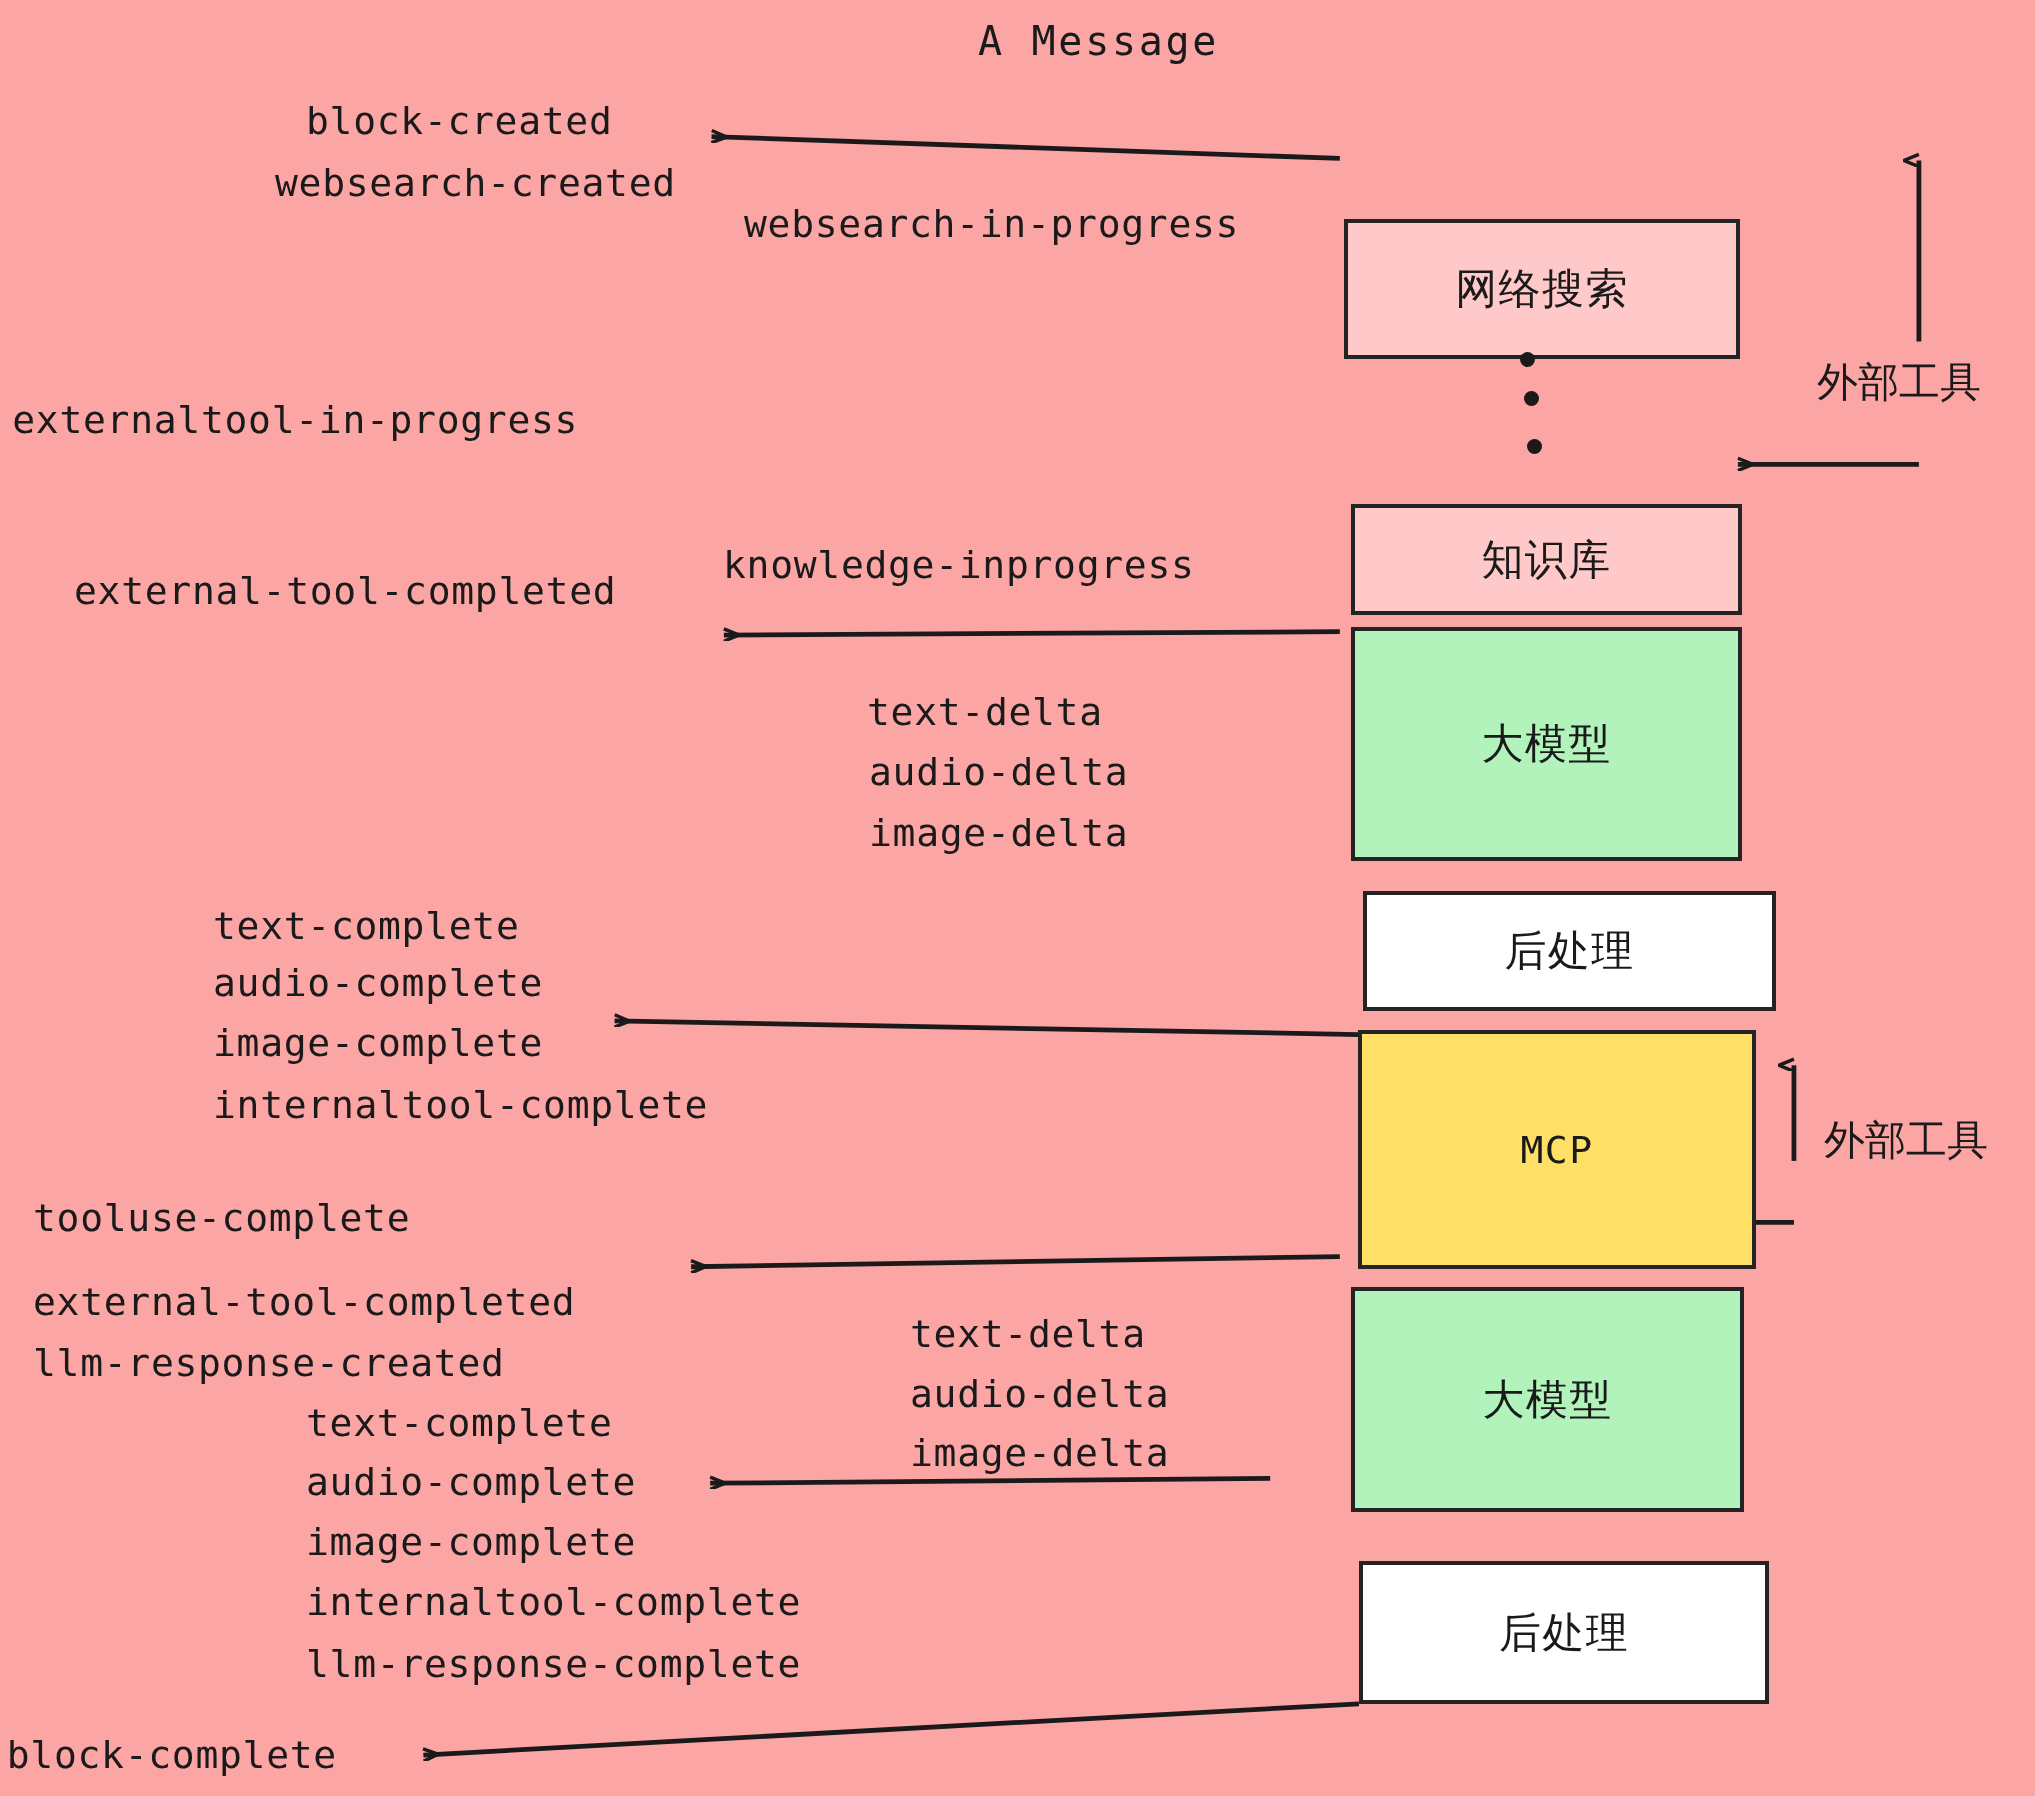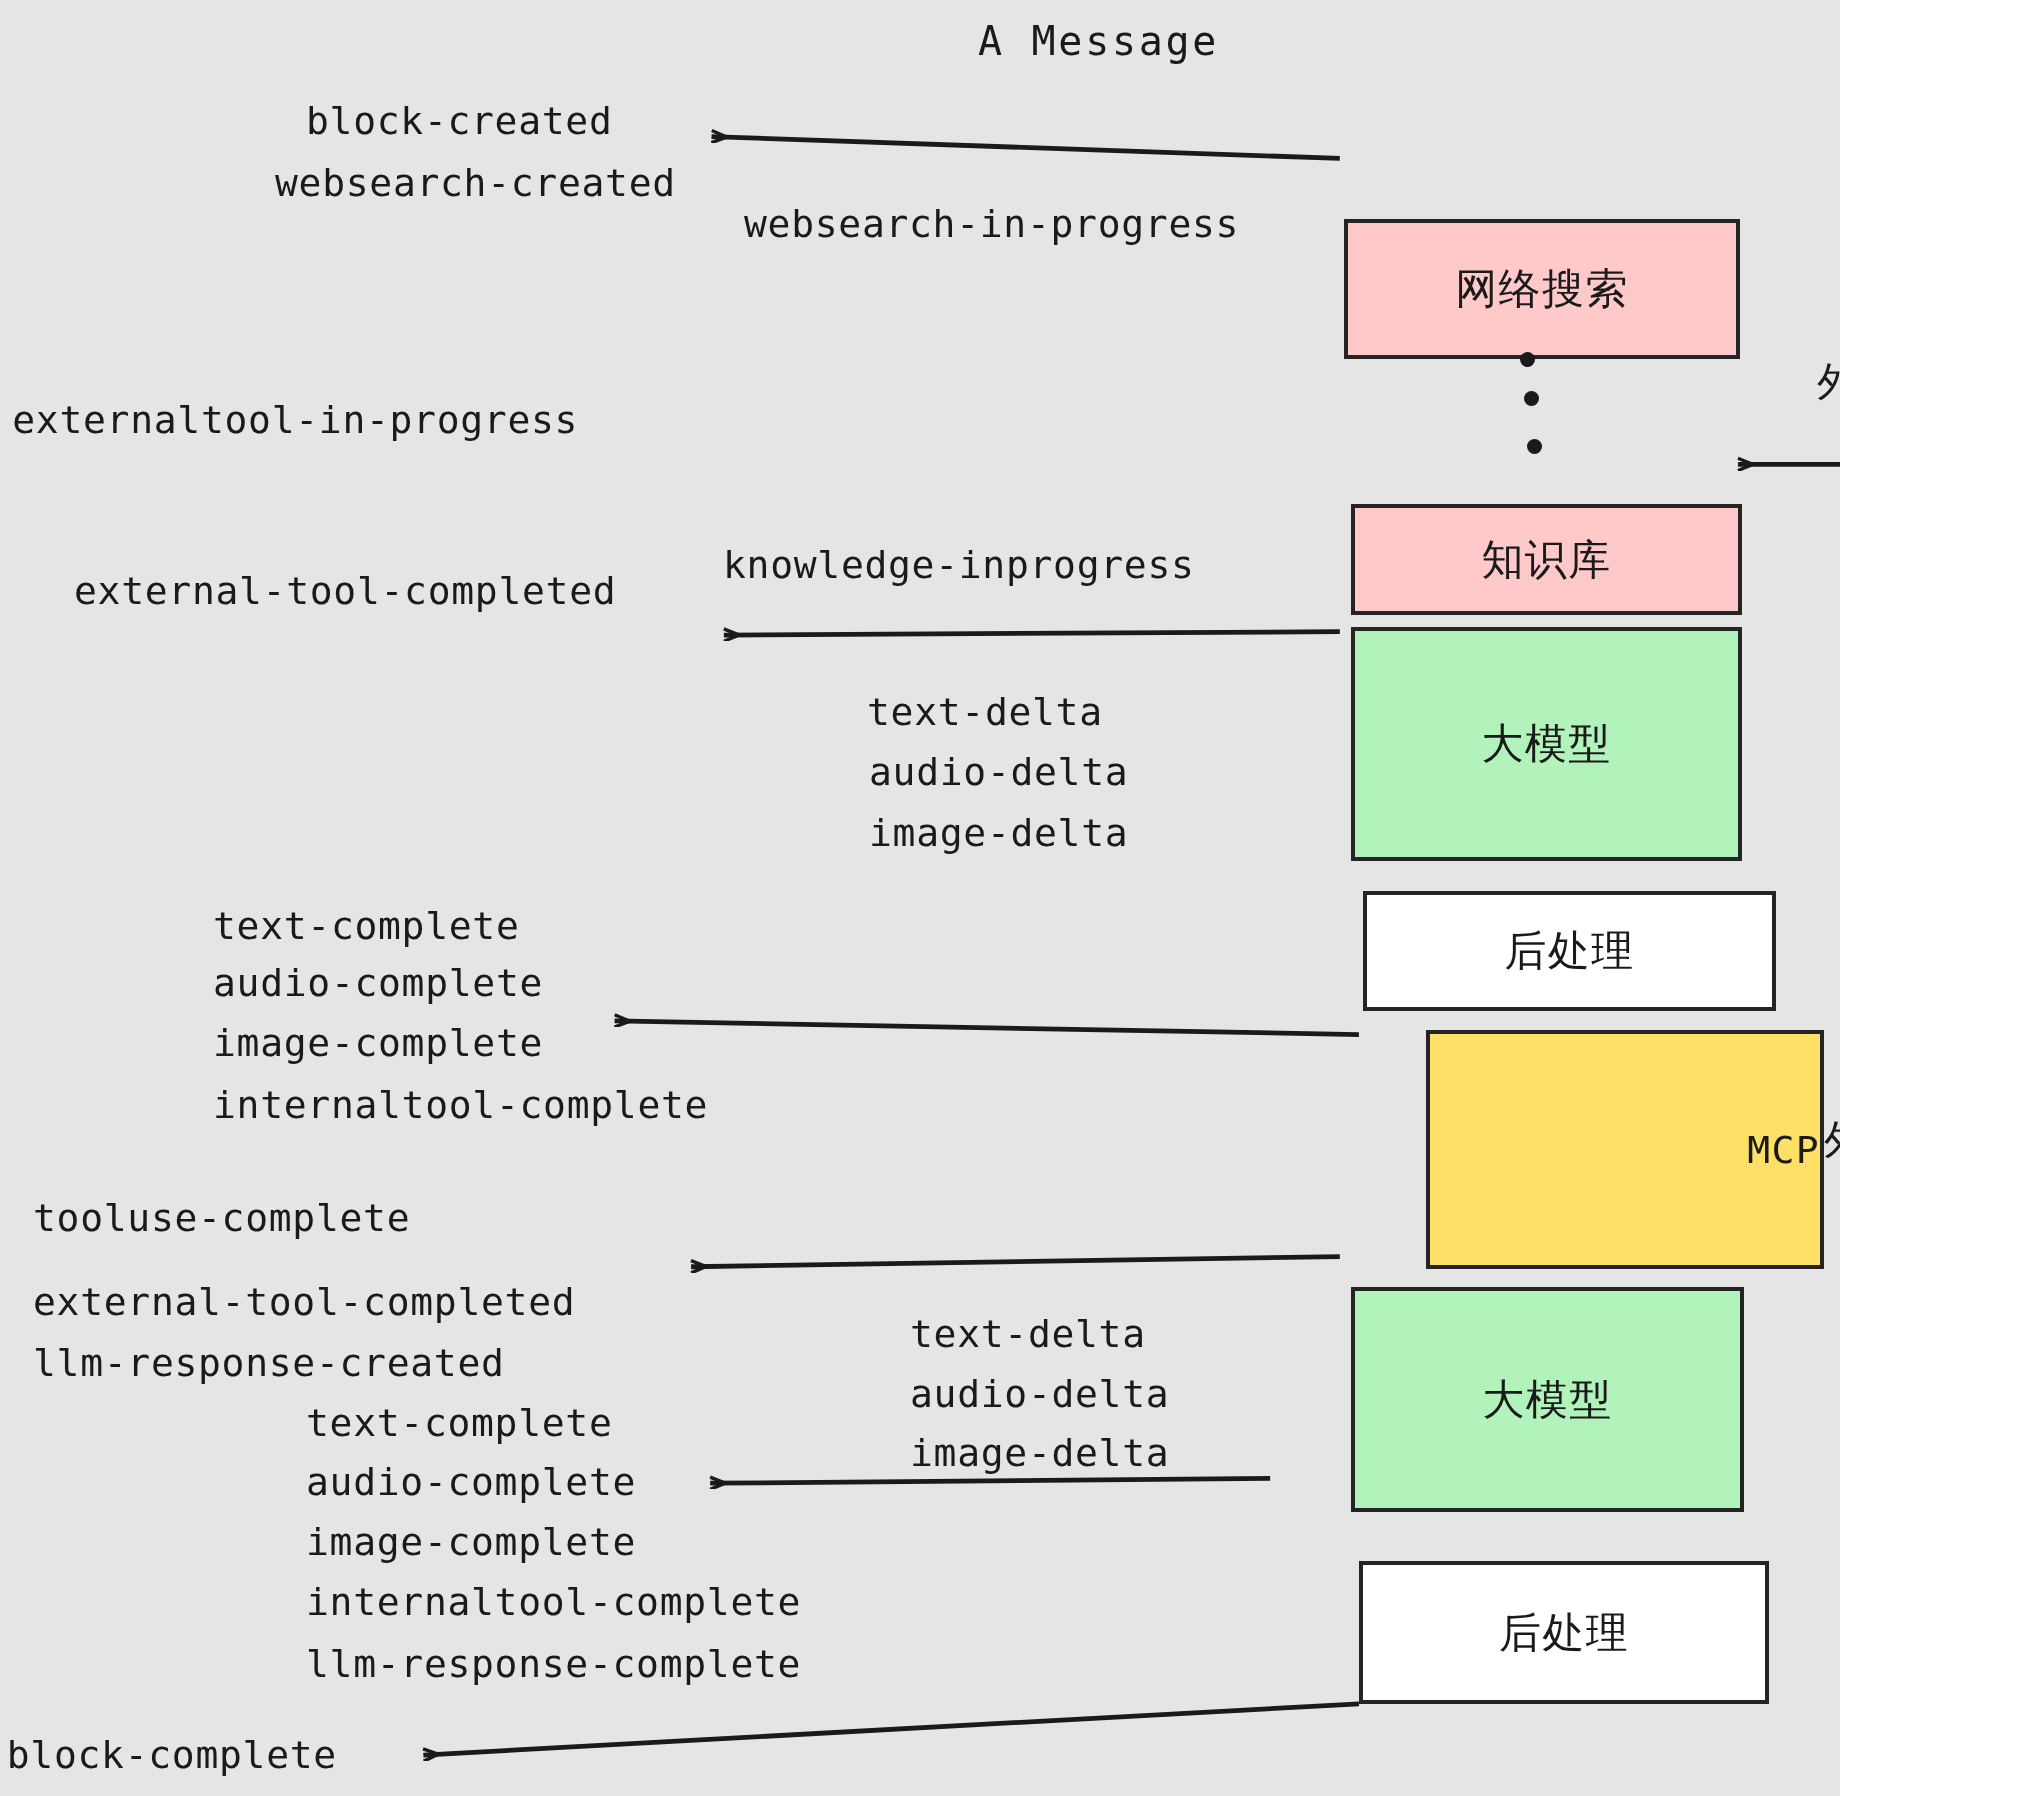--- a/index.html
+++ b/index.html
@@ -2,23 +2,23 @@
 <html style="font-size:11px"><head>
 <meta charset="utf-8">
 <style>
   html, body {
     margin: 0;
     padding: 0;
     background: #ffffff;
   }
   #canvas {
     position: relative;
-    width: 1840px;
+    width: 2035px;
     height: 1796px;
-    background: #e5e5e5;
+    background: #fca5a5;
     font-family: "DejaVu Sans Mono", "Liberation Mono", monospace;
     overflow: hidden;
   }
   .evt {
     position: absolute;
     color: #1a1a1a;
     font-family: "DejaVu Sans Mono", "Liberation Mono", monospace;
     font-size: 38px;
     letter-spacing: 0.7px;
     white-space: nowrap;
@@ -173,22 +173,22 @@
   <div class="node" style="left:1351px; top:627px; width:391px; height:234px;
               background:#B2F2BB;">
     <span>大模型</span>
   </div>
 
   <div class="node" style="left:1363px; top:891px; width:413px; height:120px;
               background:#FFFFFF;">
     <span>后处理</span>
   </div>
 
-  <div class="node mono" style="left:1426px; top:1030px; width:398px; height:239px;
-              background:#FFE066;justify-content:flex-end;">
+  <div class="node mono" style="left:1358px; top:1030px; width:398px; height:239px;
+              background:#FFE066;">
     <span>MCP</span>
   </div>
 
   <div class="node" style="left:1351px; top:1287px; width:393px; height:225px;
               background:#B2F2BB;">
     <span>大模型</span>
   </div>
 
   <div class="node" style="left:1359px; top:1561px; width:410px; height:143px;
               background:#FFFFFF;">

